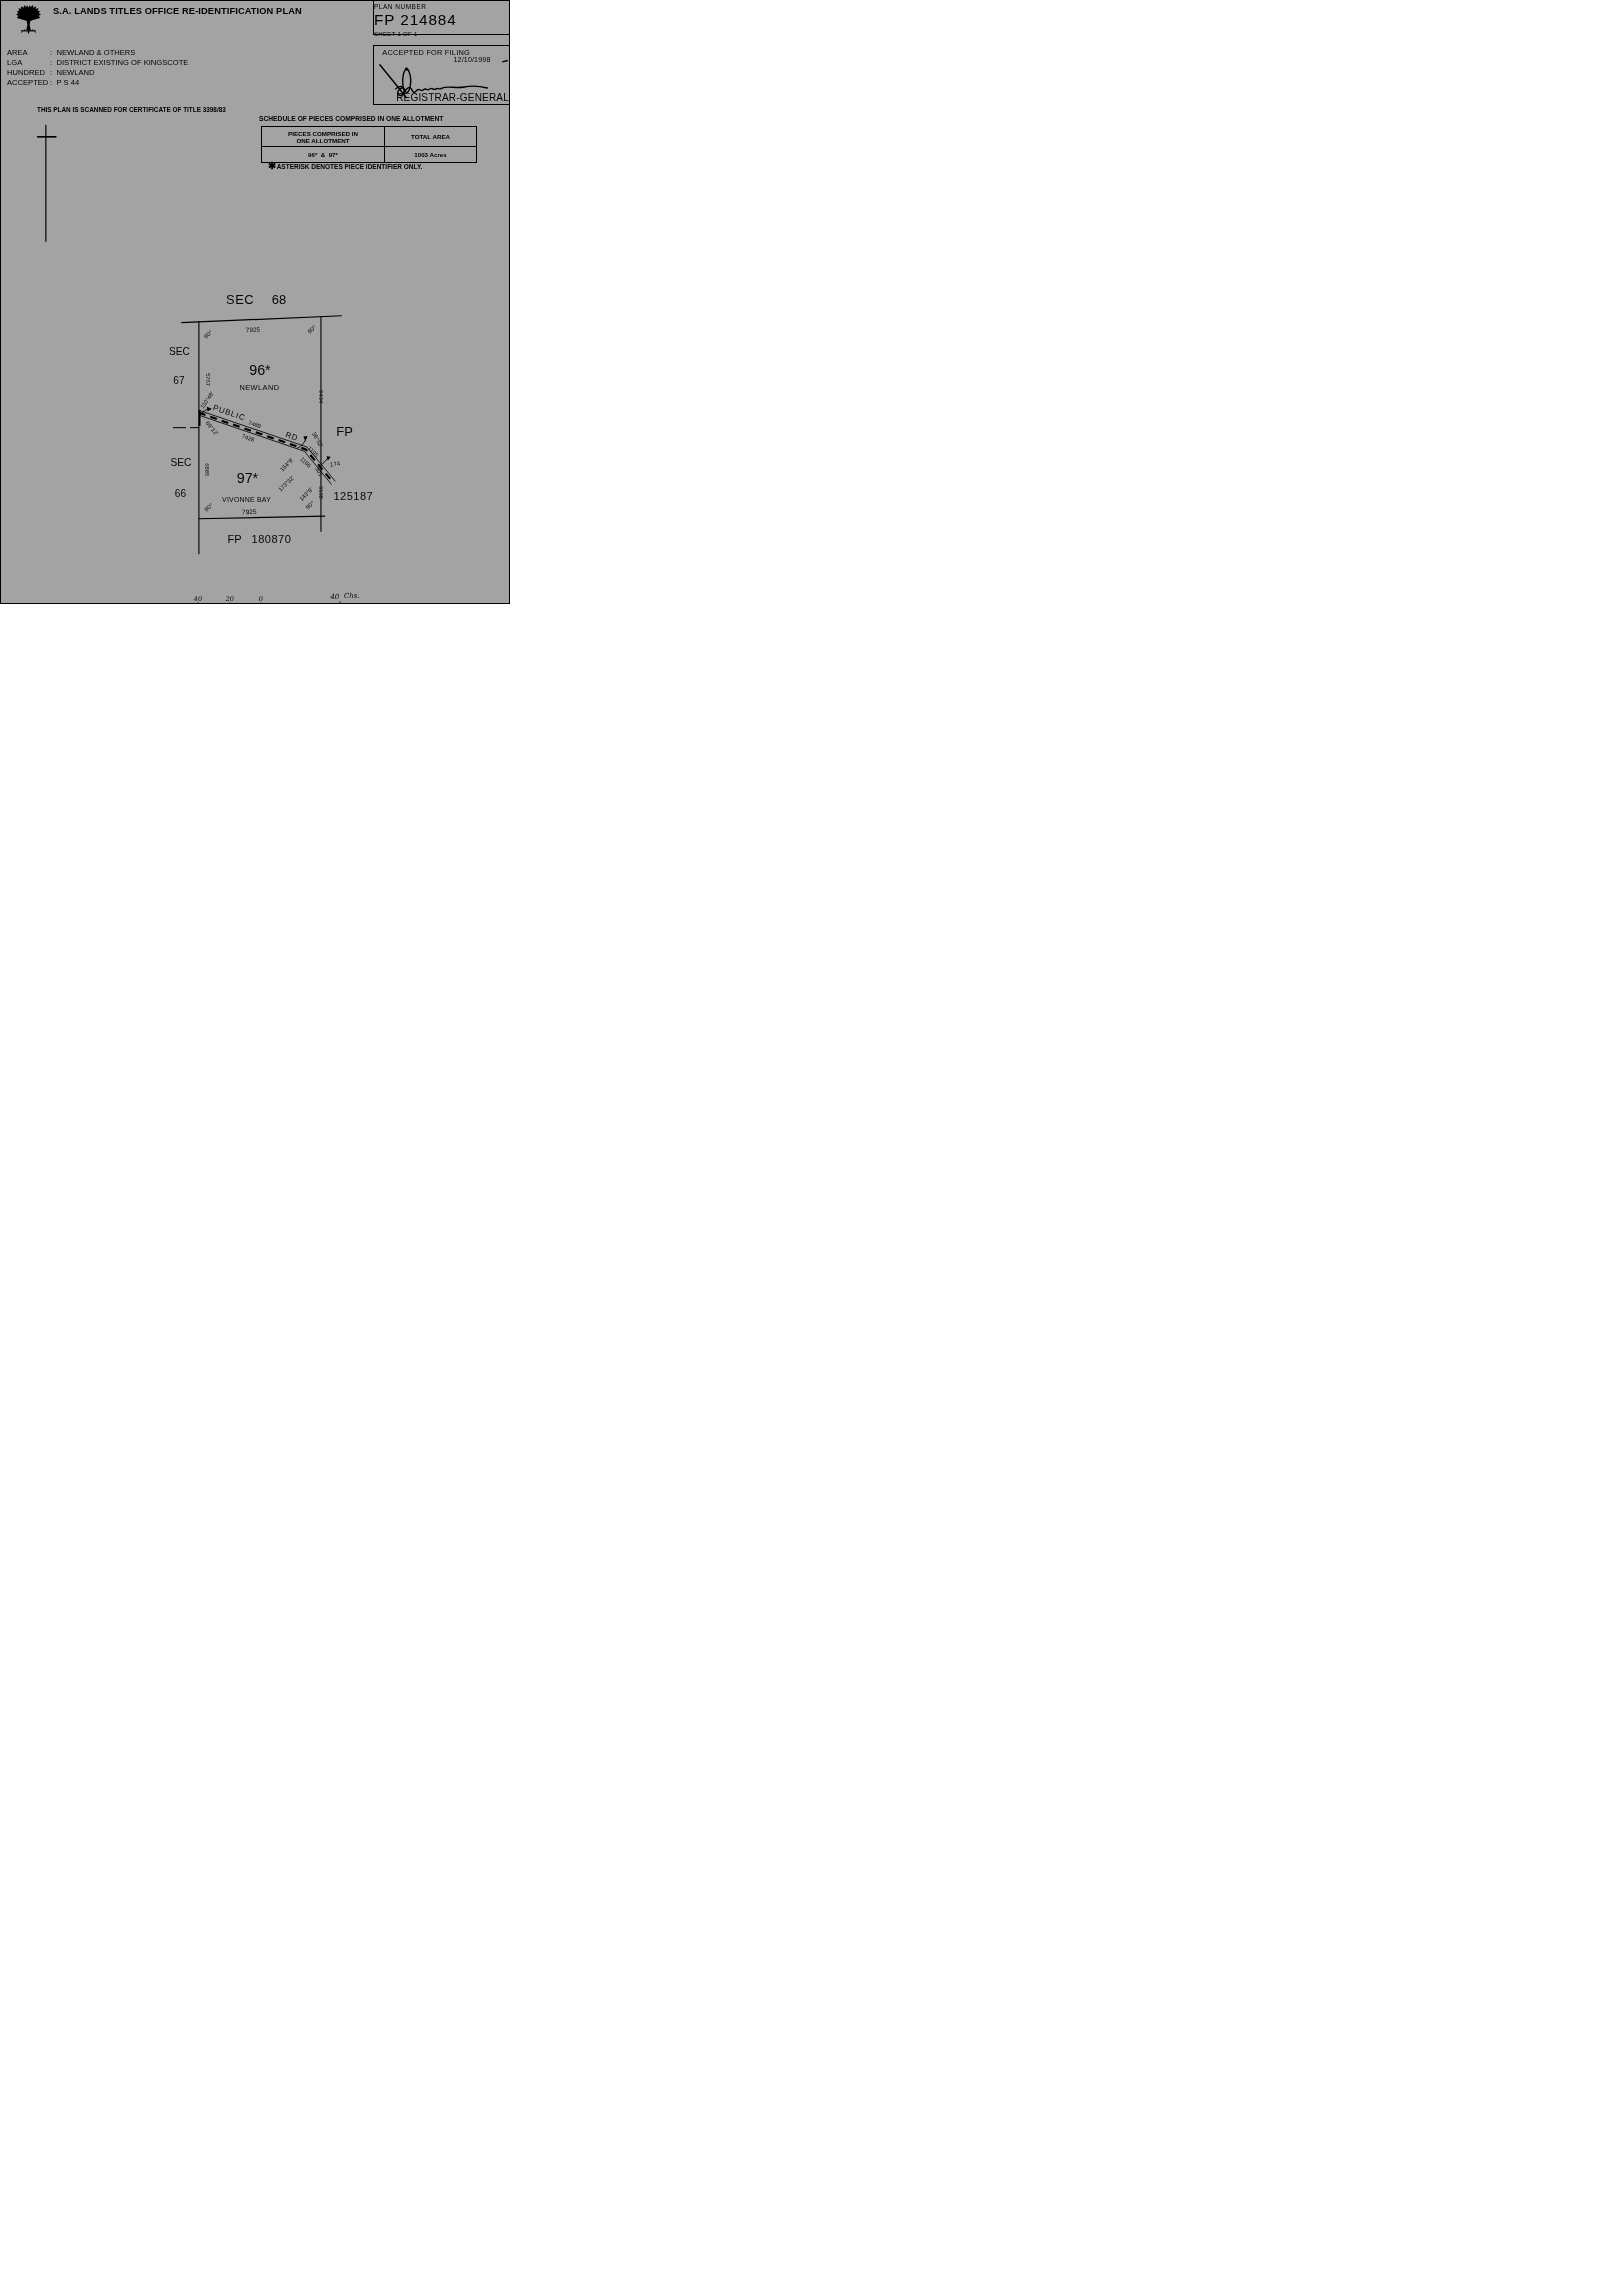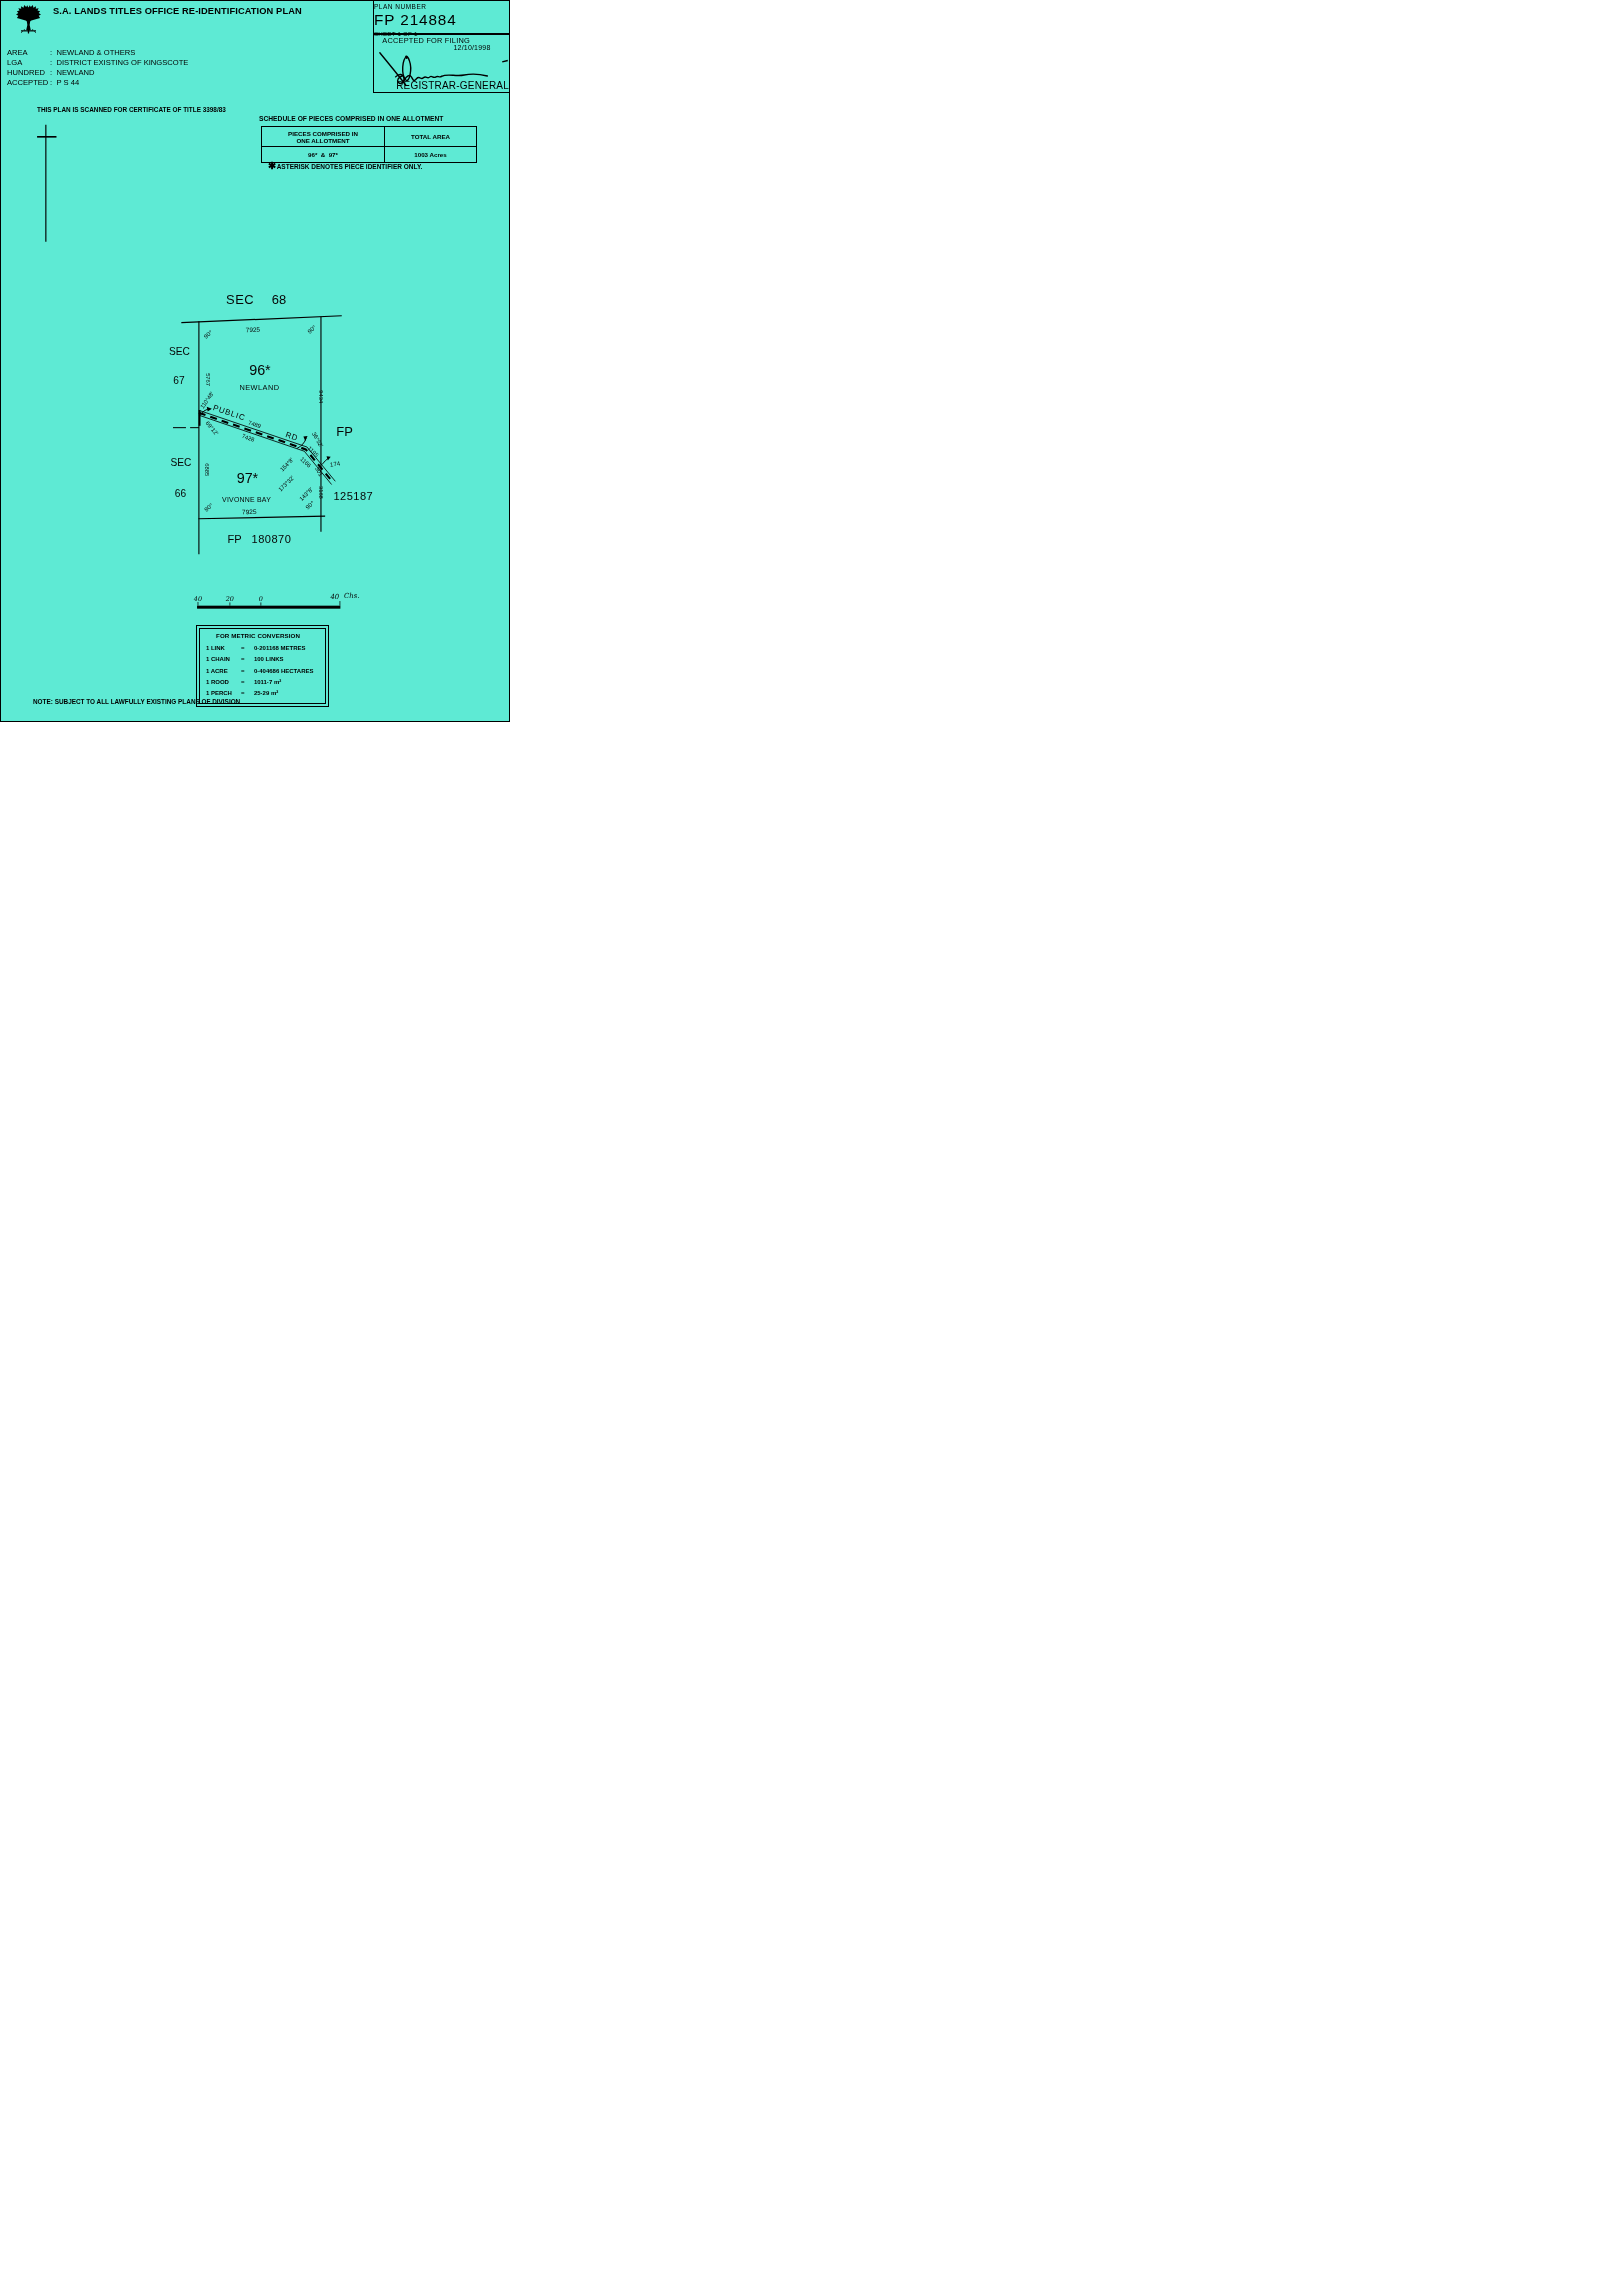--- a/index.html
+++ b/index.html
@@ -1,28 +1,28 @@
 <!DOCTYPE html>
 <html style="font-size:7.4px"><head>
 <meta charset="utf-8">
 <style>
   html,body{margin:0;padding:0;background:#fff;}
   #page{
-    position:relative;width:510px;height:722px;background:#5eead4;
+    position:relative;width:510px;height:604px;background:#a3a3a3;
     border:1.9px solid #000;box-sizing:border-box;overflow:hidden;
     font-family:"Liberation Sans",sans-serif;color:#000;padding-left:44px;
   }
   .abs{position:absolute;}
   
   #title{left:52px;top:5.1px;font-size:9.3px;font-weight:700;letter-spacing:0.1px;}
   #pn-box{left:372px;top:0;width:136px;height:34px;border:1.4px solid #000;border-top:none;border-right:none;box-sizing:border-box;text-align:left;}
   #pn-label{margin-top:2.3px;font-size:6.5px;letter-spacing:0.5px;}
   #pn-number{margin-top:0.9px;font-size:15.3px;letter-spacing:0.9px;}
   #pn-sheet{margin-top:0.5px;font-size:6.2px;letter-spacing:0.2px;}
-  #filing-box{left:372px;top:32px;width:136px;height:60px;border:1.4px solid #000;border-right:none;box-sizing:border-box;}
+  #filing-box{left:372px;top:44px;width:136px;height:60px;border:1.4px solid #000;border-right:none;box-sizing:border-box;}
   #accepted{position:absolute;left:8.3px;top:1.9px;font-size:7.4px;letter-spacing:0.2px;}
   #fdate{position:absolute;right:18.5px;top:10.2px;font-size:7px;letter-spacing:0.2px;}
   #registrar{position:absolute;left:0;right:0;bottom:1.4px;text-align:right;font-size:10px;letter-spacing:0.2px;}
   #sig{position:absolute;left:2.8px;top:15.7px;}
   #details{left:6px;top:47px;font-size:7.6px;font-weight:400;}
   #details .row{display:flex;height:10px;line-height:10px;}
   #details .lab{width:43px;}
   #details .colon{width:6.5px;}
   #scan-note{left:36px;top:105px;font-size:6.4px;font-weight:700;}
   

